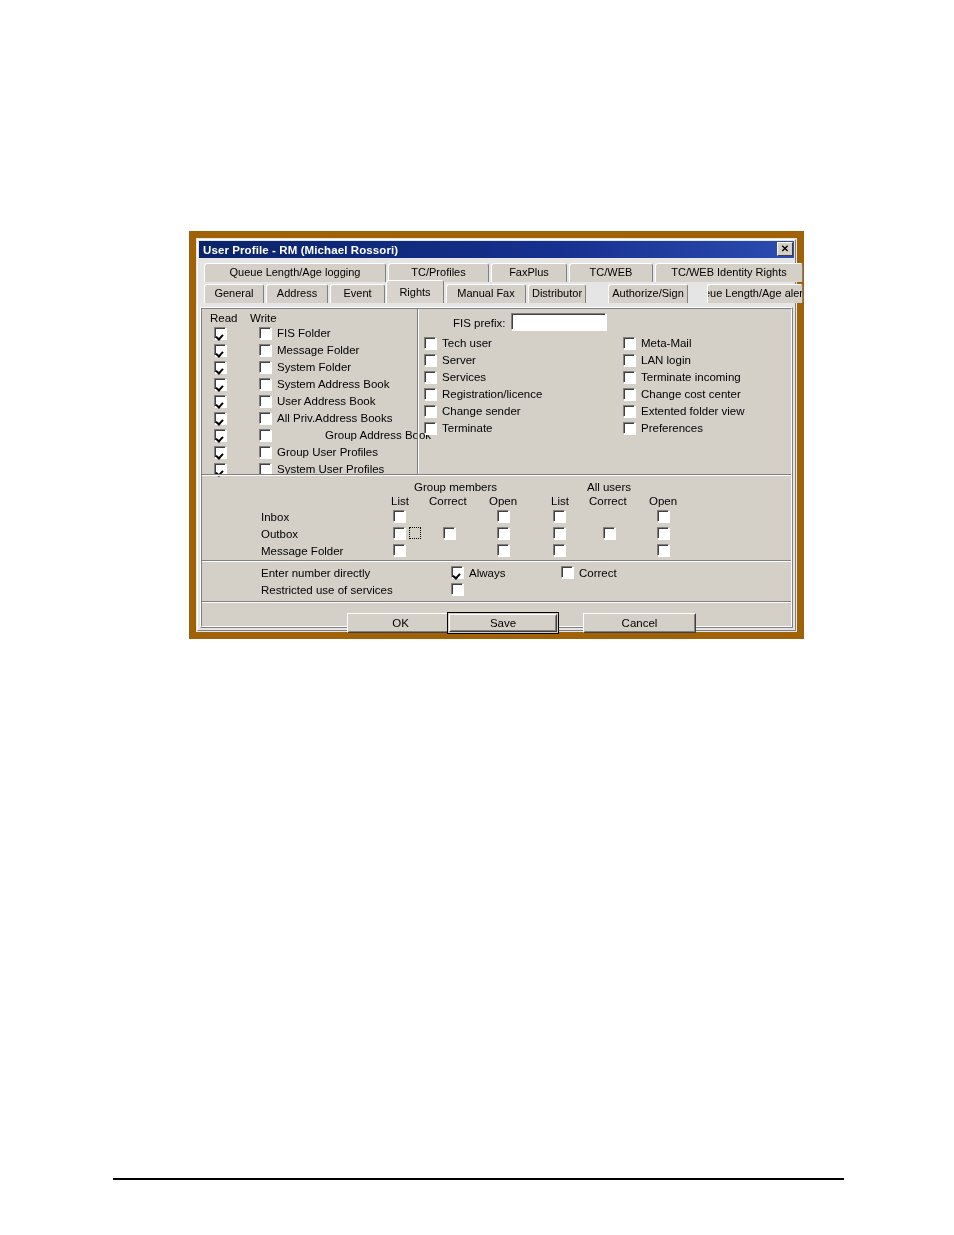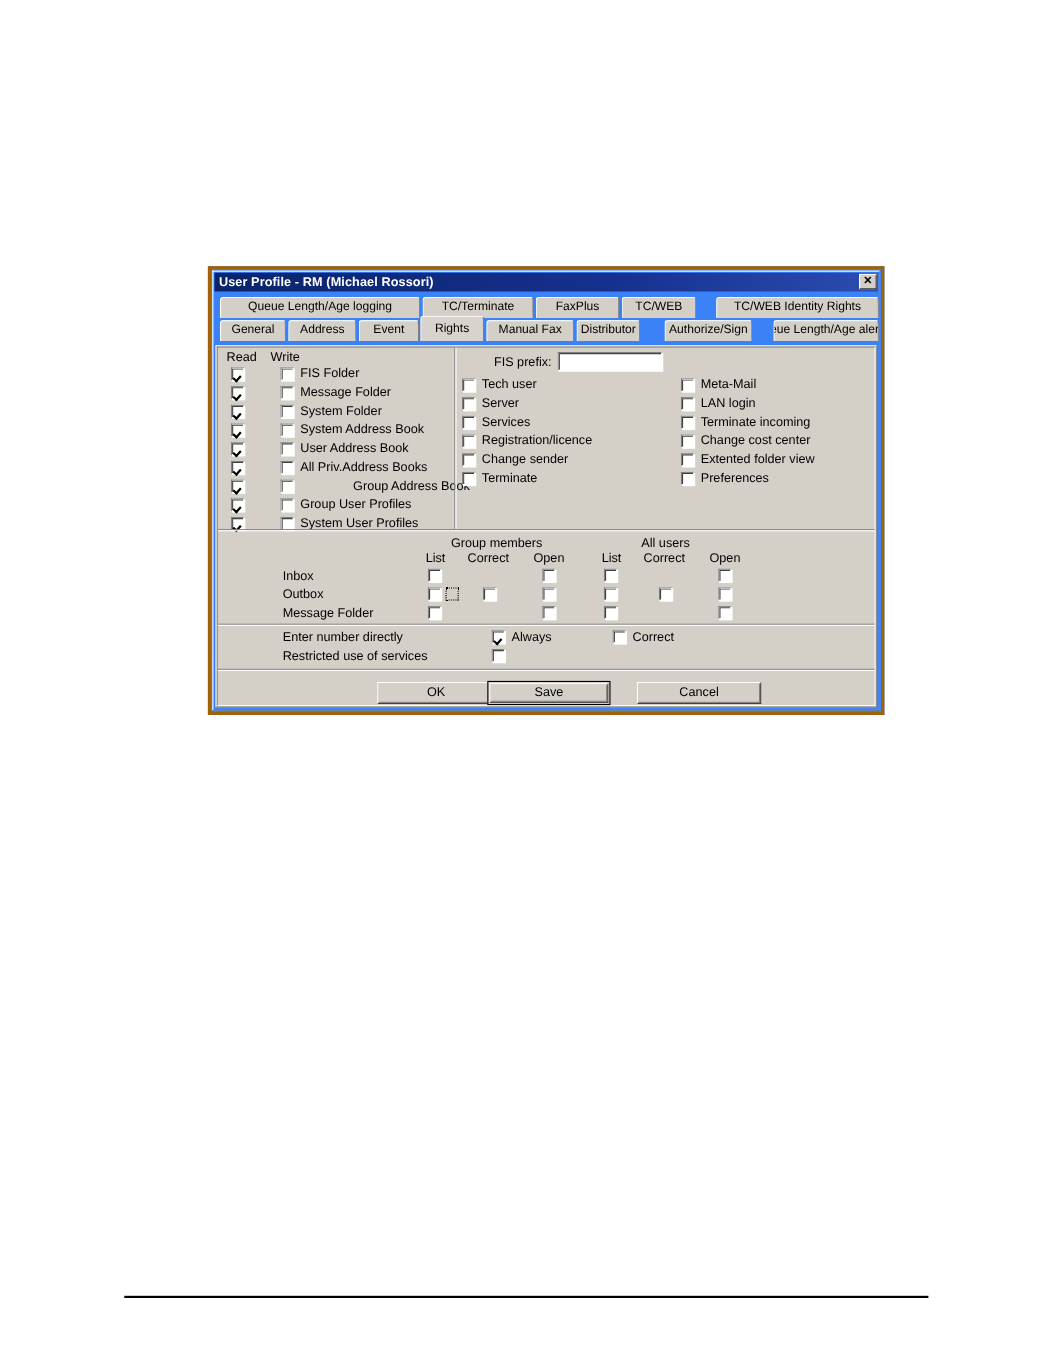--- a/index.html
+++ b/index.html
@@ -15,23 +15,23 @@
   .doc-header{position:absolute;left:113px;top:38px;width:684px;height:28px;}
   .doc-header .htext{
     position:absolute;right:0;left:0;bottom:6px;text-align:center;
     font-size:14.5px;color:#000;letter-spacing:.1px;
   }
   .doc-header .hrule{position:absolute;left:0;right:0;bottom:0;height:1.6px;background:#000;}
   .doc-footer{position:absolute;left:113px;top:1178px;width:731px;height:2px;background:#000;}
 
   
   .dlg{
-    position:absolute;left:189px;top:242px;width:615px;height:408px;
-    background:#3b82f6;
-    border:3px solid #a16207;
+    position:absolute;left:189px;top:231px;width:615px;height:408px;
+    background:#e5e5e5;
+    border:7px solid #a16207;
     box-sizing:border-box;
   }
   .dlg-inner{
     position:absolute;inset:1px;
     border:1px solid #ffffff;border-right-color:#808080;border-bottom-color:#808080;
     box-sizing:border-box;
   }
 
   
   .titlebar{
@@ -162,26 +162,26 @@
       <span class="title-text">User Profile - RM (Michael Rossori)</span>
       <span class="tb-btn">✕</span>
     </div>
 
     <div class="tabstrip">
       <div class="tabrow r1">
         <div class="tab" style="left:4px;width:182px;">
           <span class="tlbl">Queue Length/Age logging</span>
           </div>
         <div class="tab" style="left:188px;width:101px;">
-          <span class="tlbl">TC/Terminate</span>
+          <span class="tlbl">TC/Profiles</span>
           </div>
         <div class="tab" style="left:291px;width:76px;">
           <span class="tlbl">FaxPlus</span>
           </div>
-        <div class="tab" style="left:369px;width:68px;">
+        <div class="tab" style="left:369px;width:84px;">
           <span class="tlbl">TC/WEB</span>
           </div>
         <div class="tab" style="left:455px;width:148px;">
           <span class="tlbl">TC/WEB Identity Rights</span>
           </div>
       </div>
       <div class="tabrow r2">
         <div class="tab" style="left:4px;width:60px;">
           <span class="tlbl">General</span>
           </div>

